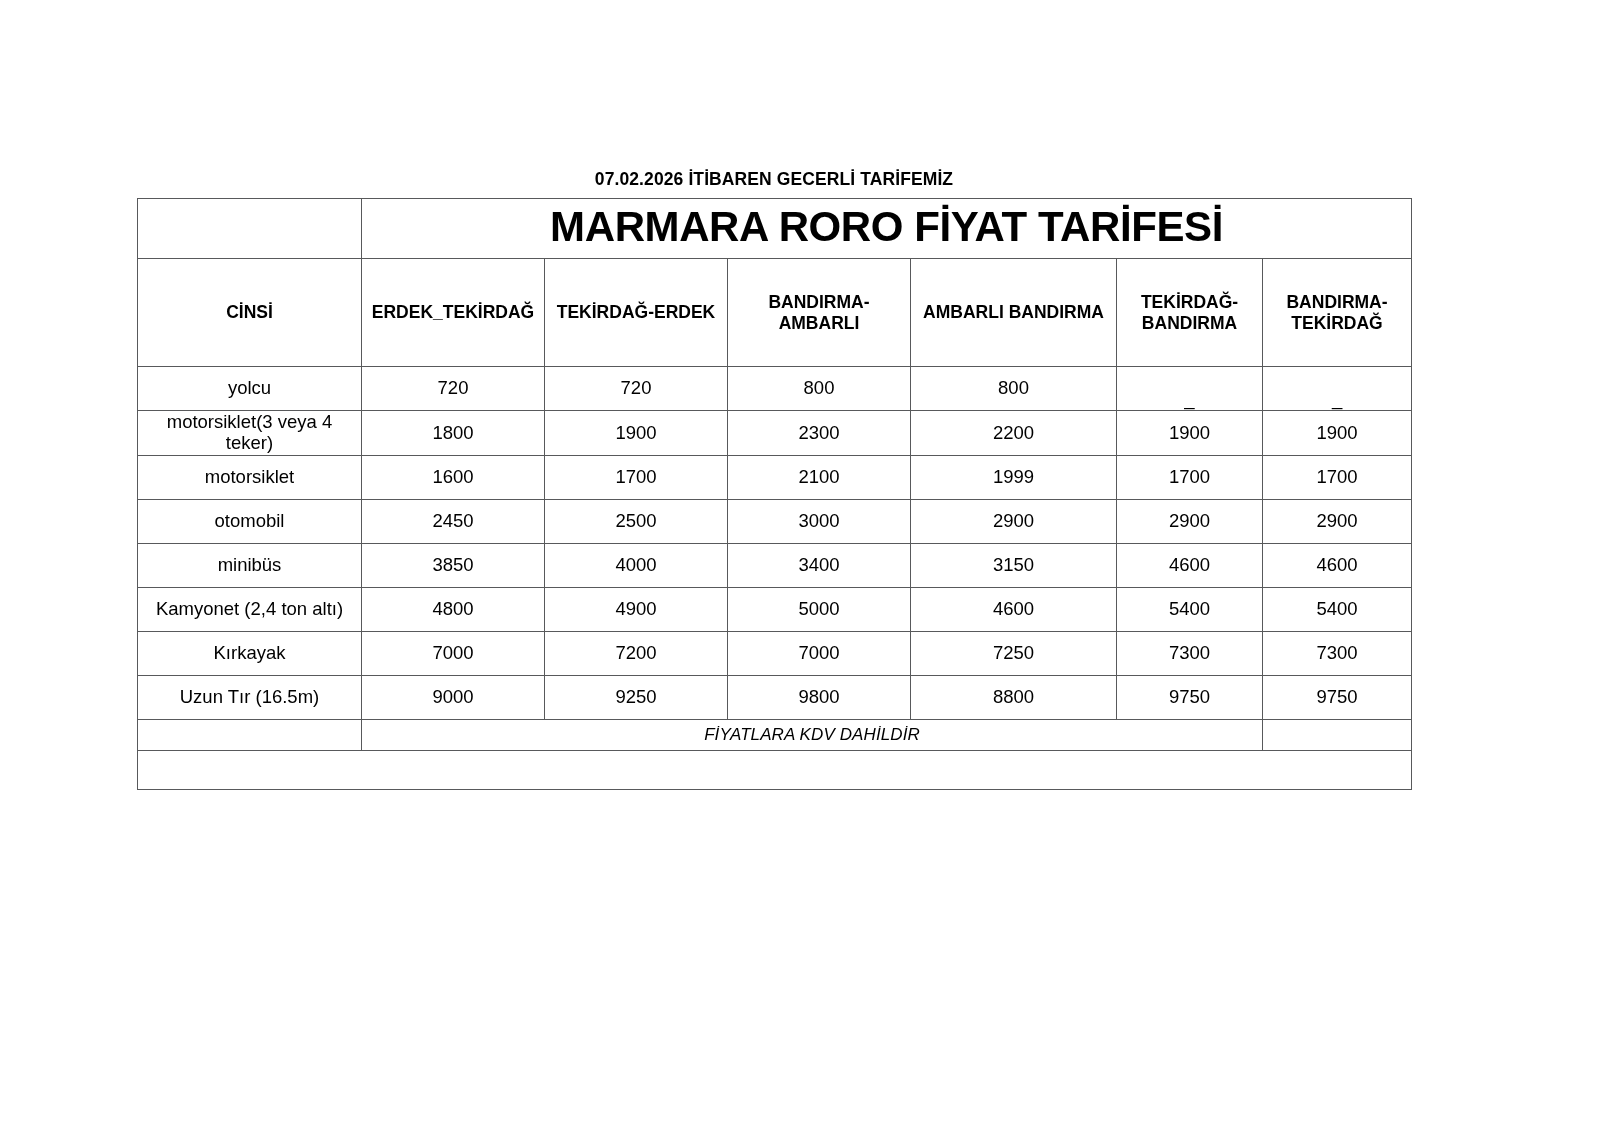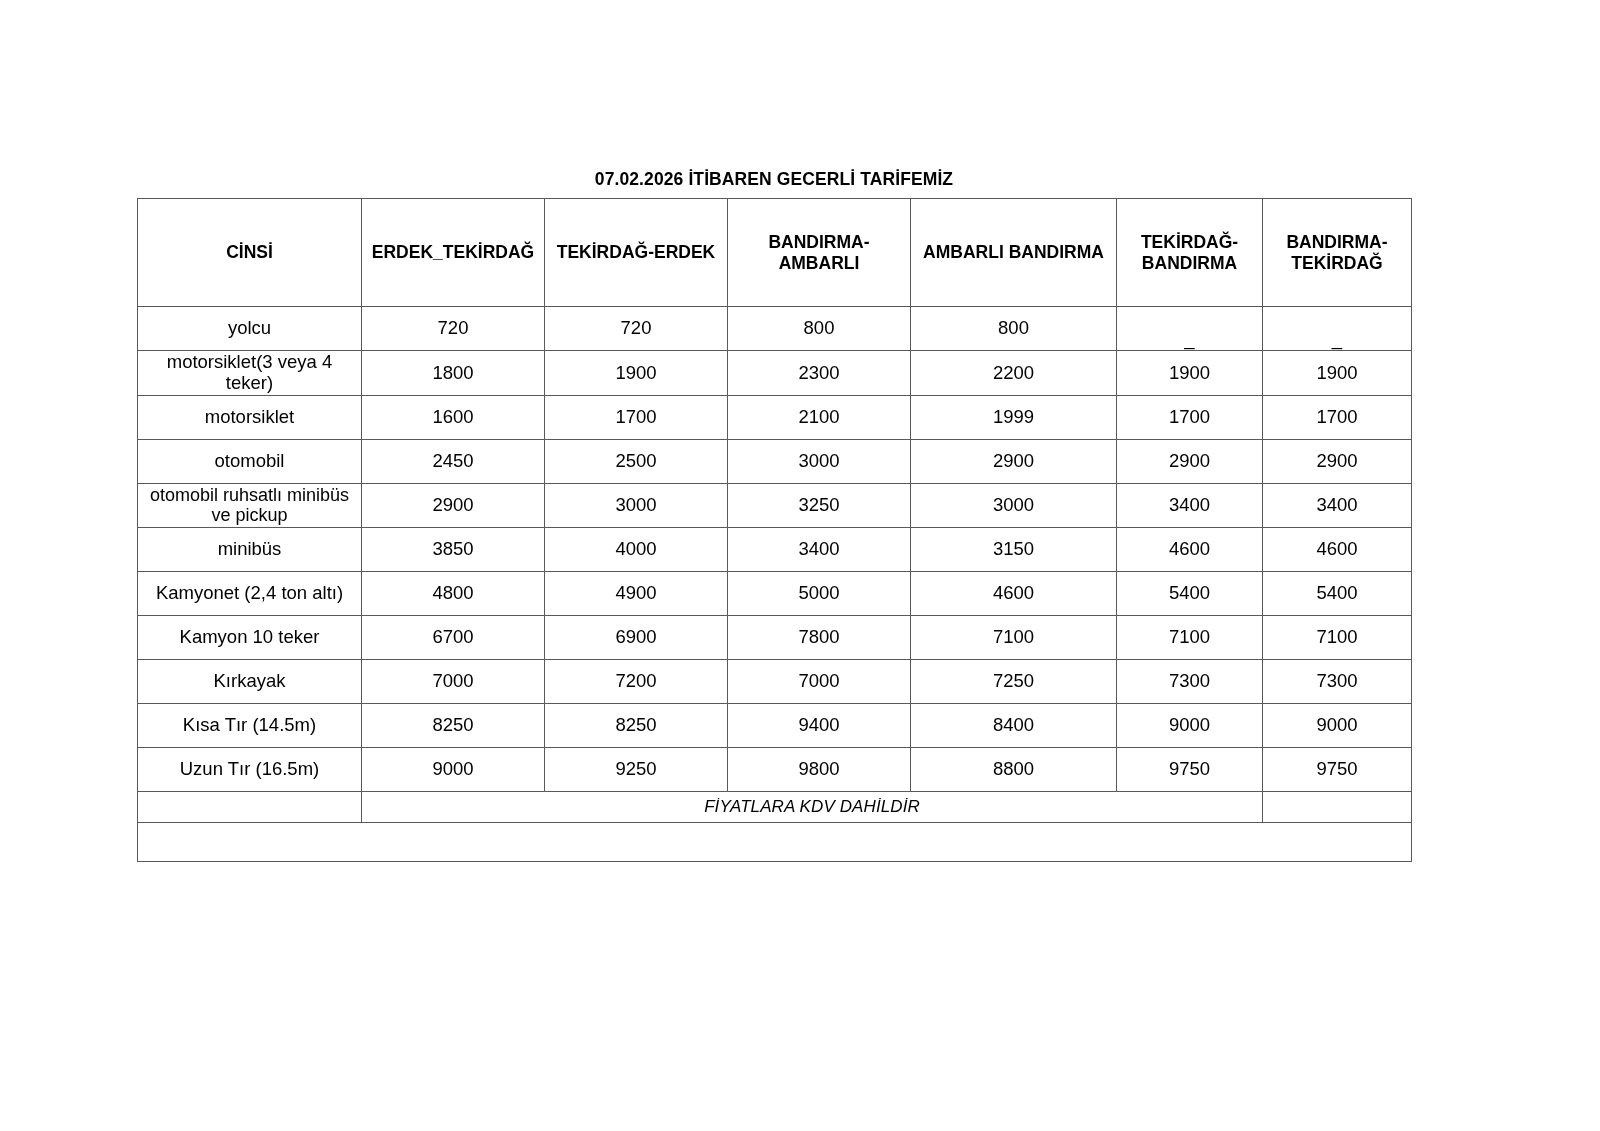--- a/index.html
+++ b/index.html
@@ -131,20 +131,24 @@
         <col class="c0">
           <col class="c1">
           <col class="c2">
           <col class="c3">
           <col class="c4">
           <col class="c5">
           <col class="c6">
       </colgroup>
       <tbody>
 
+        <tr class="row-title">
+          <td class="empty"></td>
+          <td class="title-cell" colspan="6">MARMARA RORO FİYAT TARİFESİ</td>
+        </tr>
 
         <tr class="row-head">
           <td class="head-cinsi">
             <span>CİNSİ</span>
           </td>
           <td>
             <span>ERDEK_TEKİRDAĞ</span>
           </td>
           <td>
             <span>TEKİRDAĞ-ERDEK</span>
@@ -199,32 +203,20 @@
         <tr class="row-data">
           <td class="label">otomobil</td>
           <td>2450</td>
           <td>2500</td>
           <td>3000</td>
           <td>2900</td>
           <td>2900</td>
           <td>2900</td>
         </tr>
 
-        <tr class="row-data">
-          <td class="label two-line">
-            <span>otomobil ruhsatlı minibüs</span><br>
-            <span>ve pickup</span>
-          </td>
-          <td>2900</td>
-          <td>3000</td>
-          <td>3250</td>
-          <td>3000</td>
-          <td>3400</td>
-          <td>3400</td>
-        </tr>
 
         <tr class="row-data">
           <td class="label">minibüs</td>
           <td>3850</td>
           <td>4000</td>
           <td>3400</td>
           <td>3150</td>
           <td>4600</td>
           <td>4600</td>
         </tr>
@@ -233,49 +225,31 @@
           <td class="label">Kamyonet  (2,4 ton altı)</td>
           <td>4800</td>
           <td>4900</td>
           <td>5000</td>
           <td>4600</td>
           <td>5400</td>
           <td>5400</td>
         </tr>
 
 
-        <tr class="row-data">
-          <td class="label">Kamyon 10 teker</td>
-          <td>6700</td>
-          <td>6900</td>
-          <td>7800</td>
-          <td>7100</td>
-          <td>7100</td>
-          <td>7100</td>
-        </tr>
 
         <tr class="row-data">
           <td class="label">Kırkayak</td>
           <td>7000</td>
           <td>7200</td>
           <td>7000</td>
           <td>7250</td>
           <td>7300</td>
           <td>7300</td>
         </tr>
 
-        <tr class="row-data">
-          <td class="label">Kısa Tır (14.5m)</td>
-          <td>8250</td>
-          <td>8250</td>
-          <td>9400</td>
-          <td>8400</td>
-          <td>9000</td>
-          <td>9000</td>
-        </tr>
 
         <tr class="row-data">
           <td class="label">Uzun Tır (16.5m)</td>
           <td>9000</td>
           <td>9250</td>
           <td>9800</td>
           <td>8800</td>
           <td>9750</td>
           <td>9750</td>
         </tr>

